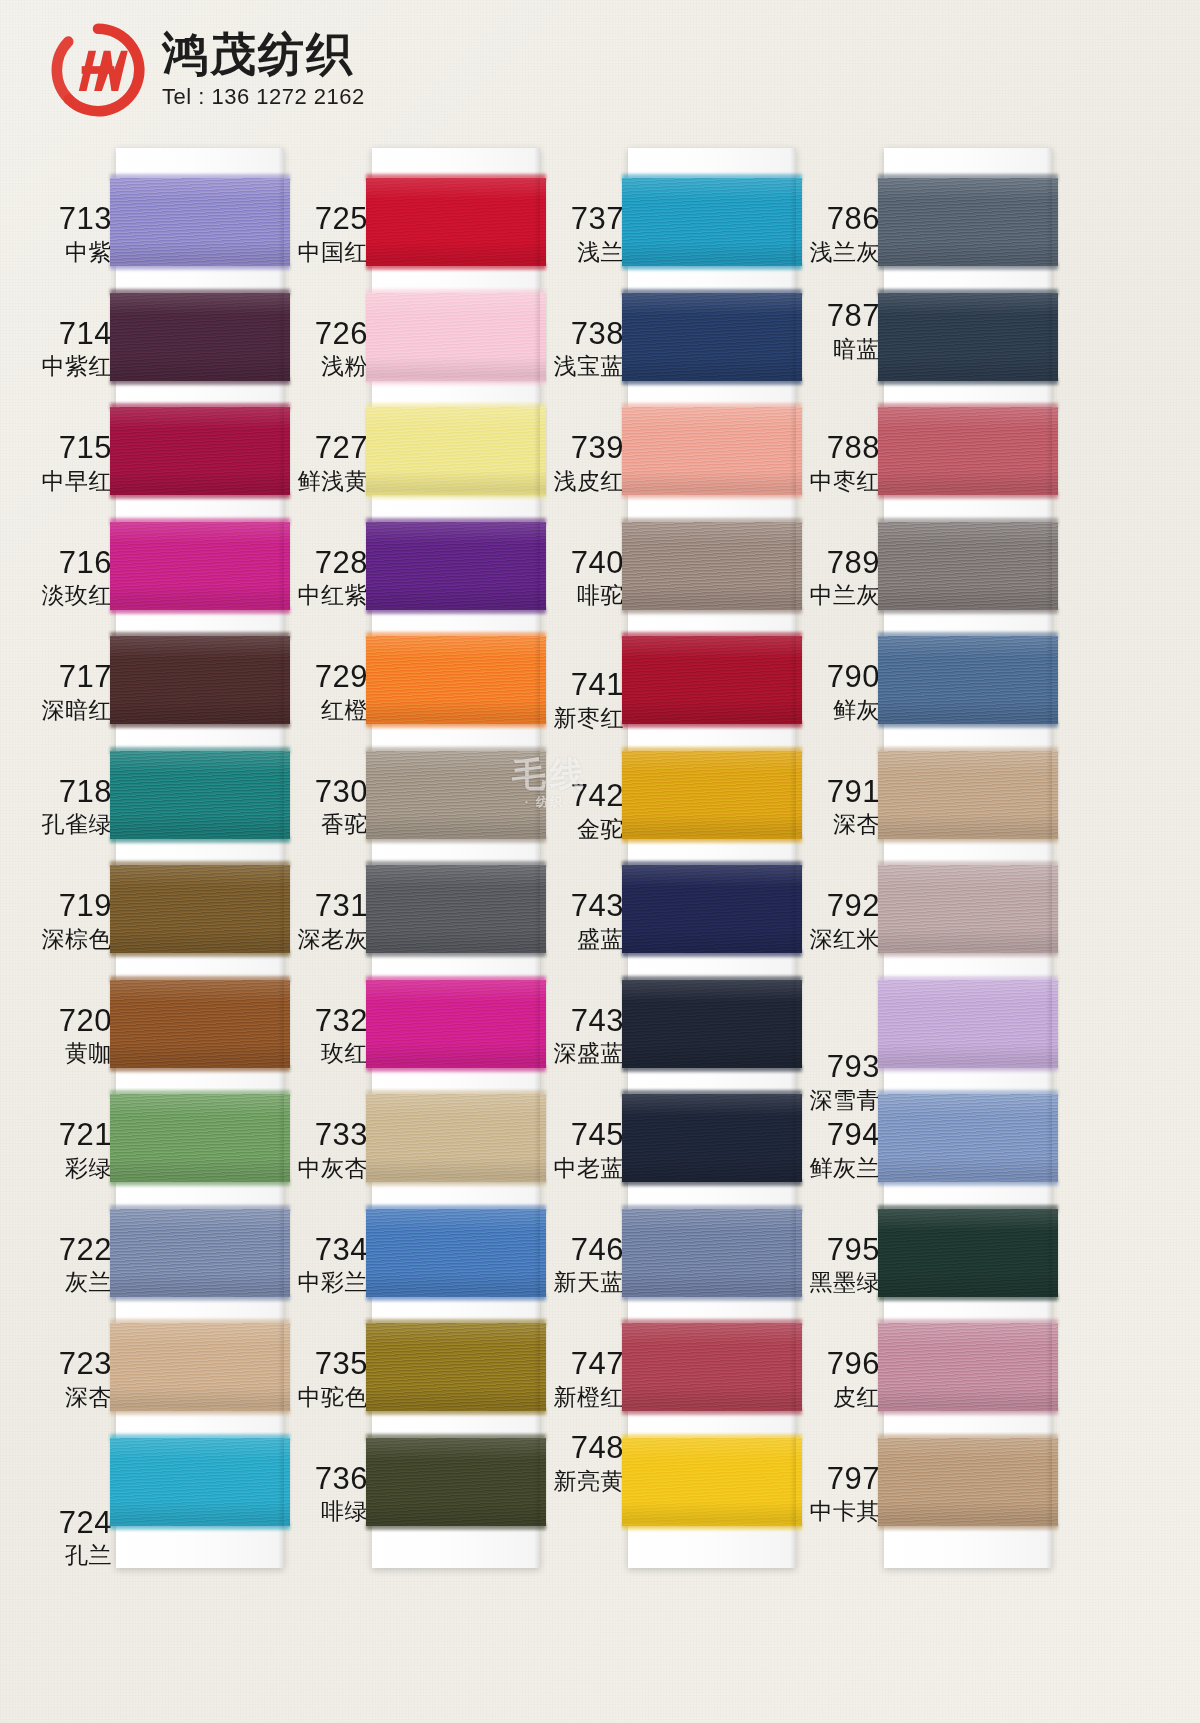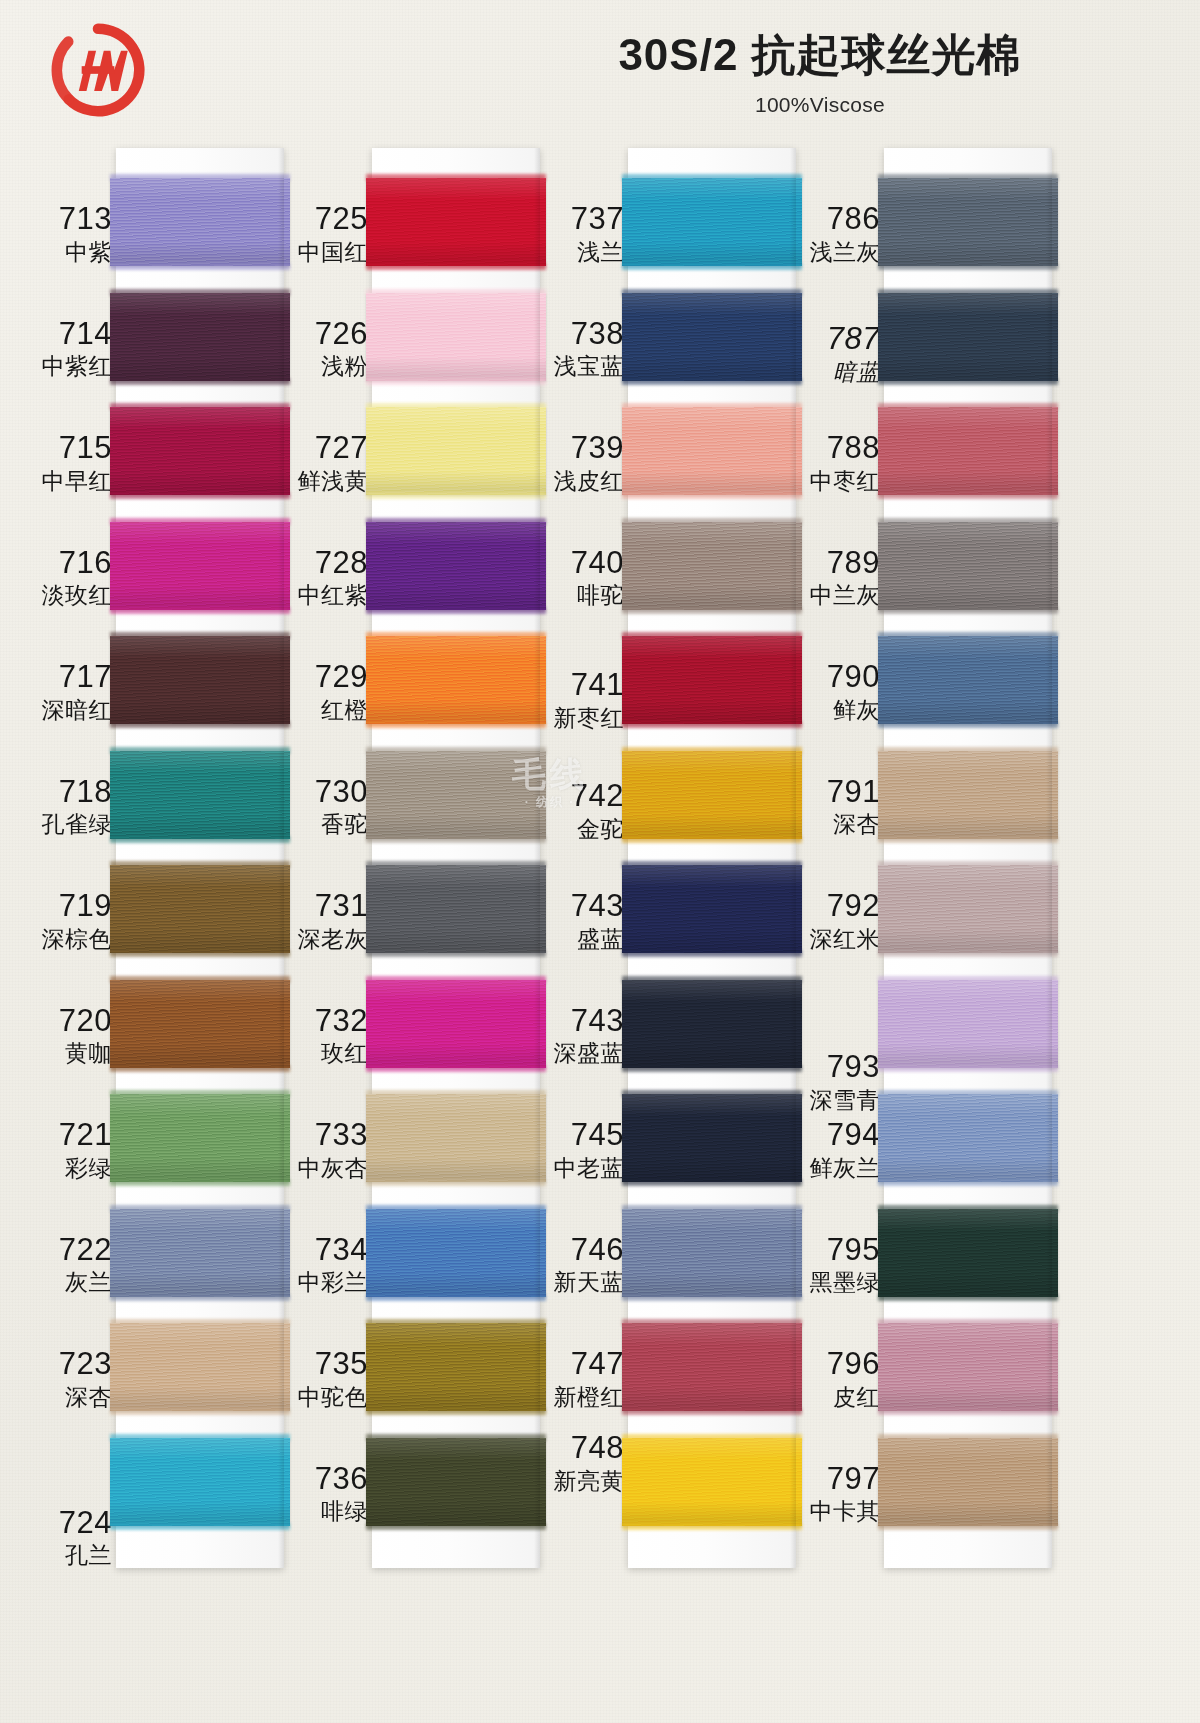--- a/index.html
+++ b/index.html
@@ -138,26 +138,26 @@
     <div class="brand">
       <div class="logo-mark">
         <svg viewBox="0 0 100 100" width="96" height="96" aria-hidden="true">
           <path d="M50 7 a43 43 0 1 1 -30.4 73.4" fill="none" stroke="#e0392f" stroke-width="11" stroke-linecap="round"></path>
           <path d="M19.6 80.4 a43 43 0 0 1 -0.6 -60" fill="none" stroke="#e0392f" stroke-width="11" stroke-linecap="round" opacity="0.95"></path>
           <path d="M30 72 L40 30 L48 30 L38 72 Z" fill="#e0392f"></path>
           <path d="M46 72 L56 30 L63 30 L66 52 L74 30 L81 30 L71 72 L64 72 L61 52 L54 72 Z" fill="#e0392f"></path>
           <rect x="33" y="46" width="34" height="8" fill="#e0392f"></rect>
         </svg>
       </div>
+      <div class="brand-text">
+        <div class="brand-name">鸿茂纺织</div>
+        <div class="brand-tel">Tel : 136 1272 2162</div>
+      </div>
     </div>
 
-    <div class="title-block">
-      <div class="title-main">30S/2 抗起球丝光棉</div>
-      <div class="title-sub">100%Viscose</div>
-    </div>
 
   </div>
 
   <div class="columns">
       <div class="column col-0">
         <div class="label" style="top: 60px;">
           <div class="code">713</div>
           <div class="name">中紫</div>
         </div>
         <div class="label" style="top: 174.5px;">
@@ -525,21 +525,21 @@
             <div class="shade"></div>
             <div class="fuzz-b" style="background: rgb(242, 196, 27);"></div>
           </div>
         </div>
       </div>
       <div class="column col-3">
         <div class="label" style="top: 60px;">
           <div class="code">786</div>
           <div class="name">浅兰灰</div>
         </div>
-        <div class="label" style="top: 180px; font-style: italic;">
+        <div class="label" style="top: 157px;">
           <div class="code">787</div>
           <div class="name">暗蓝</div>
         </div>
         <div class="label" style="top: 289px;">
           <div class="code">788</div>
           <div class="name">中枣红</div>
         </div>
         <div class="label" style="top: 403.5px;">
           <div class="code">789</div>
           <div class="name">中兰灰</div>

